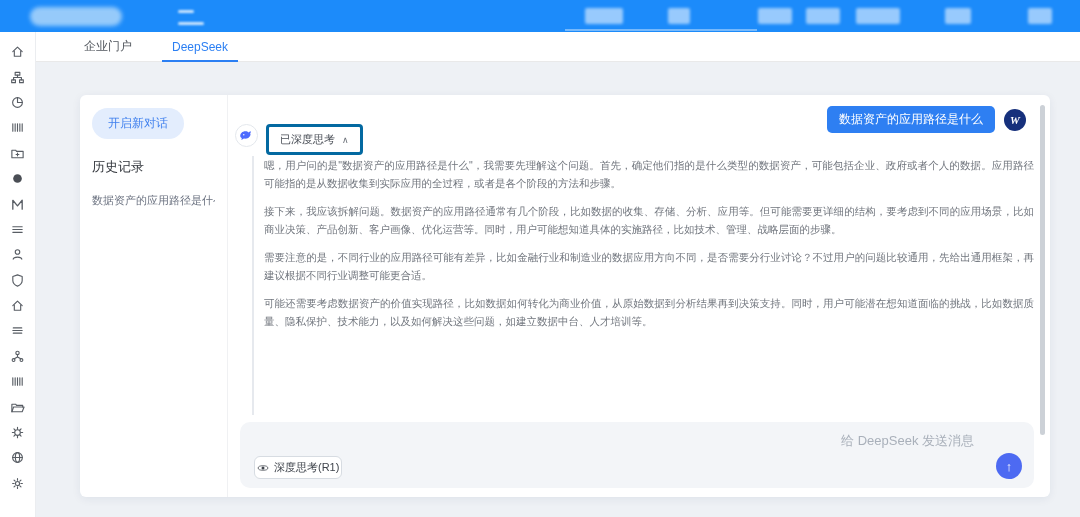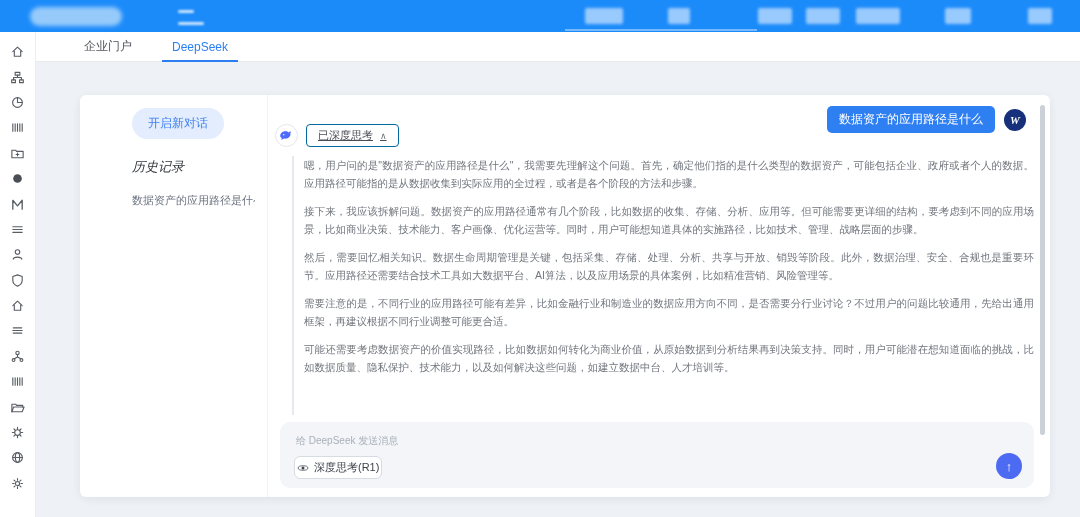--- a/index.html
+++ b/index.html
@@ -28,46 +28,46 @@
   .tab { font-size:12px; color:#50555c; display:flex; align-items:center; padding:0 14px; margin-right:12px; cursor:pointer; position:relative; }
   .tab.active { color:#2b7ff3;text-align:right; }
   .tab.active::after { content:""; position:absolute; left:4px; right:4px; bottom:-1px; height:2px; background:#2b7ff3; }
 
   
   #content { position:absolute; left:36px; top:62px; width:1044px; height:455px; background:#eef1f5; }
   #card { position:absolute; left:44px; top:33px; width:970px; height:402px; background:#fff; border-radius:6px;
           box-shadow:0 2px 10px rgba(20,40,80,.07); display:flex; overflow:hidden; }
 
   
-  #history { width:148px; border-right:1px solid #f0f1f3; padding:13px 12px; flex:none;margin-left:40px; }
+  #history { width:148px; border-right:1px solid #f0f1f3; padding:13px 12px; flex:none; }
   .new-chat { display:inline-block; background:#e3edfd; color:#4080ee; font-size:12px; padding:7px 16px; border-radius:16px; cursor:pointer; }
-  .hist-title { margin-top:19px; font-size:13px; color:#32363c; font-weight:500;font-style:italic; }
+  .hist-title { margin-top:19px; font-size:13px; color:#32363c; font-weight:500; }
   .hist-item { margin-top:17px; font-size:11px; color:#6b7280; cursor:pointer; white-space:nowrap; overflow:hidden; }
 
   
   #chat { flex:1; position:relative; overflow:hidden; }
   .user-row { position:absolute; top:11px; right:24px; display:flex; align-items:center; }
   .user-bubble { background:#2e7ff2; color:#fff; font-size:12px; padding:5px 12px; border-radius:5px; }
   .user-avatar { width:22px; height:22px; border-radius:50%; background:#16307c; color:#fff; margin-left:9px;
                  font-family:"Liberation Serif","DejaVu Serif",serif; font-style:italic; font-weight:bold; font-size:11px;
                  display:flex; align-items:center; justify-content:center; }
   .ai-avatar { position:absolute; left:7px; top:29px; width:23px; height:23px; border-radius:50%; background:#fff;
                border:1px solid #e3e7ec; display:flex; align-items:center; justify-content:center; }
-  .thought-toggle { position:absolute; left:38px; top:29px; height:23px; background:#fff; border:1px solid #0369a1;
-                    border-radius:4px; font-size:11px; color:#4a4f57; display:flex; align-items:center; padding:0 11px; cursor:pointer;text-decoration:underline; }
+  .thought-toggle { position:absolute; left:38px; top:29px; height:31px; background:#fff; border:3px solid #0369a1;
+                    border-radius:4px; font-size:11px; color:#4a4f57; display:flex; align-items:center; padding:0 11px; cursor:pointer; }
   .thought-toggle .chev { margin-left:7px; font-size:9px; color:#6a6f77; }
   #thought { position:absolute; left:24px; top:61px; right:16px; bottom:82px; overflow:hidden;
              border-left:2px solid #e6e9ee; padding-left:10px; }
   #thought p { font-size:10.5px; line-height:1.76; color:#71767e; text-align:justify; margin-bottom:9px; }
   .chat-scrollbar { position:absolute; right:5px; top:10px; width:5px; height:330px; background:#ccd1d7; border-radius:3px; cursor:pointer; }
 
   
   #composer { position:absolute; left:12px; right:16px; bottom:9px; height:66px; background:#f3f5f8; border-radius:10px; }
   #composer input { position:absolute; left:16px; top:8px; right:60px; height:20px; background:transparent; border:none; outline:none;
-                    font-size:10px; color:#4a4f57; font-family:inherit; }
+                    font-size:13px; color:#4a4f57; font-family:inherit;text-align:right; }
   #composer input::placeholder { color:#a9b0ba; }
   .r1-btn { position:absolute; left:14px; bottom:9px; height:23px; background:#fff; border:1px solid #d7dce2; border-radius:6px;
             font-size:11px; color:#3f444c; display:flex; align-items:center; padding:0 2px; cursor:pointer; }
   .r1-btn svg { width:12px; height:12px; margin-right:5px; }
   .send-btn { position:absolute; right:12px; bottom:9px; width:26px; height:26px; border-radius:50%; background:#4d6af2;
               color:#fff; font-size:13px; font-weight:bold; display:flex; align-items:center; justify-content:center; cursor:pointer; }
 </style>
 </head>
 <body>
 
@@ -225,22 +225,21 @@
         </svg>
       </div>
 
       <div class="thought-toggle">
         <span>已深度思考</span>
         <span class="chev">∧</span>
       </div>
 
       <div id="thought">
           <p>嗯，用户问的是"数据资产的应用路径是什么"，我需要先理解这个问题。首先，确定他们指的是什么类型的数据资产，可能包括企业、政府或者个人的数据。应用路径可能指的是从数据收集到实际应用的全过程，或者是各个阶段的方法和步骤。</p>
-          <p>接下来，我应该拆解问题。数据资产的应用路径通常有几个阶段，比如数据的收集、存储、分析、应用等。但可能需要更详细的结构，要考虑到不同的应用场景，比如商业决策、技术能力、客户画像、优化运营等。同时，用户可能想知道具体的实施路径，比如技术、管理、战略层面的步骤。</p>
-          <p>然后，需要回忆相关知识。数据生命周期管理是关键，包括采集、存储、处理、分析、共享与开放、销毁等阶段。此外，数据治理、安全、合规也是重要环节。应用路径还需要结合技术工具如大数据平台、AI算法，以及应用场景的具体案例，比如精准营销、风险管理等。</p>
+          <p>接下来，我应该拆解问题。数据资产的应用路径通常有几个阶段，比如数据的收集、存储、分析、应用等。但可能需要更详细的结构，要考虑到不同的应用场景，比如商业决策、产品创新、客户画像、优化运营等。同时，用户可能想知道具体的实施路径，比如技术、管理、战略层面的步骤。</p>
           <p>需要注意的是，不同行业的应用路径可能有差异，比如金融行业和制造业的数据应用方向不同，是否需要分行业讨论？不过用户的问题比较通用，先给出通用框架，再建议根据不同行业调整可能更合适。</p>
           <p>可能还需要考虑数据资产的价值实现路径，比如数据如何转化为商业价值，从原始数据到分析结果再到决策支持。同时，用户可能潜在想知道面临的挑战，比如数据质量、隐私保护、技术能力，以及如何解决这些问题，如建立数据中台、人才培训等。</p>
         </div>
 
       <div class="chat-scrollbar"></div>
 
       <div id="composer">
         <input type="text" placeholder="给 DeepSeek 发送消息" style="">
         <div class="r1-btn">
           <svg viewBox="0 0 16 16">

